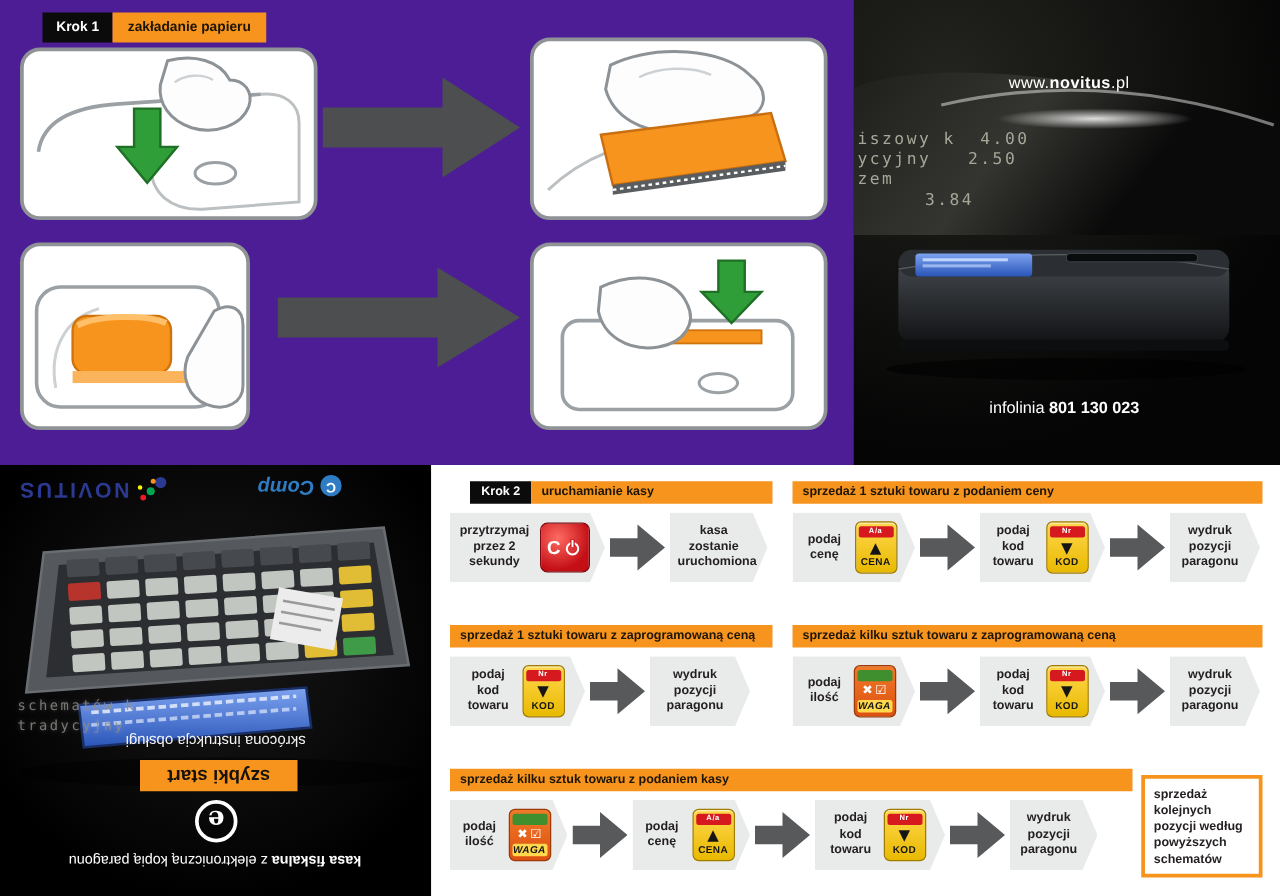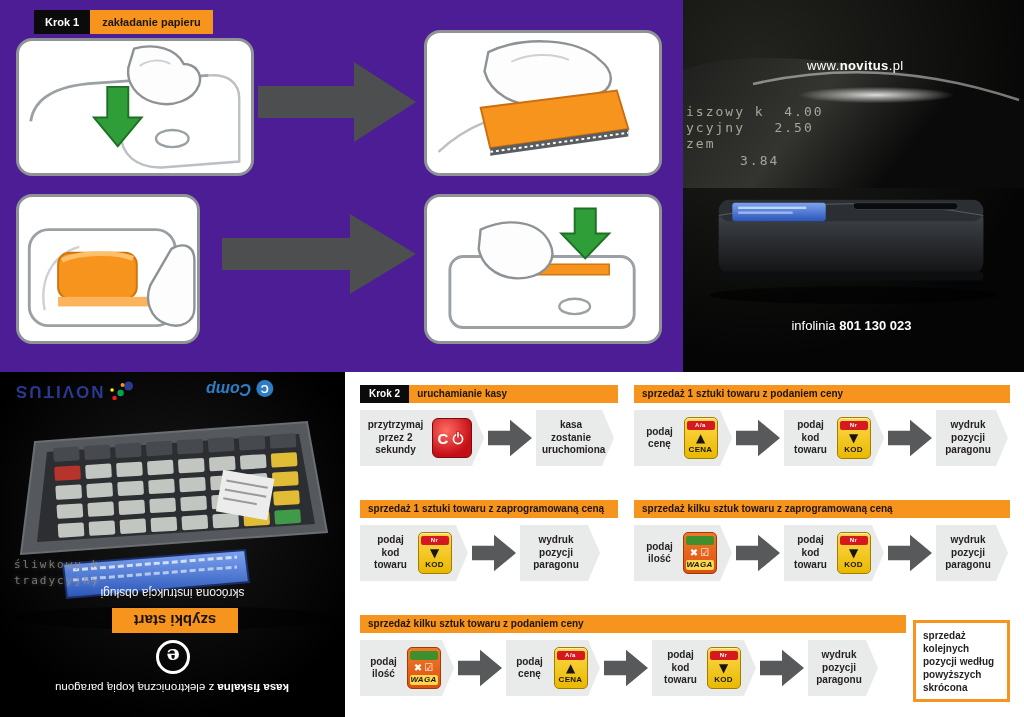--- a/index.html
+++ b/index.html
@@ -46,21 +46,21 @@
   .cover-subtitle{position:absolute;left:40px;top:214px;width:265px;text-align:center;font:12px "Liberation Sans",sans-serif;color:#f2f2f2;}
   .cover-banner{position:absolute;left:112px;top:236px;width:126px;height:25px;background:#f7941d;color:#17120a;font:bold 15px/25px "Liberation Sans",sans-serif;text-align:center;}
   .cover-emblem{position:absolute;left:156px;top:268px;width:34px;height:34px;border:3px solid #fff;border-radius:50%;color:#fff;font:bold 21px/30px "DejaVu Serif",serif;text-align:center;}
   .cover-footer{position:absolute;left:8px;top:310px;width:328px;text-align:center;font:11.5px "Liberation Sans",sans-serif;color:#fff;}
   .cover-footer b{font-weight:bold;}
 
   
   .sec-flows{left:345px;top:372px;width:679px;height:345px;background:#fff;}
   .flow{position:absolute;}
   .fh{display:flex;height:18px;width:100%;}
-  .fh-badge{background:#0b0b0b;color:#fff;font:bold 10px/18px "Liberation Sans",sans-serif;padding:0 9px;white-space:nowrap;}
+  .fh-badge{background:#0b0b0b;color:#fff;font:bold 10px/18px "Liberation Sans",sans-serif;padding:0 9px;white-space:nowrap;margin-left:16px;}
   .fh-bar{flex:1;background:#f7941d;color:#1d1507;font:bold 10px/18px "Liberation Sans",sans-serif;padding:0 8px;white-space:nowrap;overflow:hidden;}
   .flow-row{display:flex;align-items:center;gap:4px;margin-top:7px;}
   .strip{display:flex;align-items:center;justify-content:center;gap:5px;background:#e9eaea;height:56px;padding:0 14px 0 6px;flex:none;
          clip-path:polygon(0 0,calc(100% - 12px) 0,100% 50%,calc(100% - 12px) 100%,0 100%);}
   .step-text{font:bold 10px/1.25 "Liberation Sans",sans-serif;color:#231f20;text-align:center;flex:none;}
   .darrow{width:44px;height:38px;flex:none;}
   .darrow polygon{fill:#58595b;}
   .key{width:34px;height:42px;border-radius:5px;display:flex;flex-direction:column;align-items:center;justify-content:space-between;padding:3px 2px;flex:none;}
   .ky{background:linear-gradient(180deg,#ffd84d,#e9b900);border:1px solid #a07c00;box-shadow:inset 0 1px 0 rgba(255,255,255,.6);}
   .kw{background:linear-gradient(180deg,#f07a28,#dd5012);border:1px solid #9c3a0a;}
@@ -259,21 +259,21 @@
         <line x1="219" y1="76" x2="261" y2="76" stroke="#9a9a9a" stroke-width="2"></line>
         <line x1="219" y1="85" x2="261" y2="85" stroke="#9a9a9a" stroke-width="2"></line>
         <line x1="219" y1="94" x2="253" y2="94" stroke="#9a9a9a" stroke-width="2"></line>
       </g>
       <polygon points="58,156 240,142 244,174 62,190" fill="url(#kblcd)" stroke="#1a2e66" stroke-width="2"></polygon>
       <line x1="68" y1="162" x2="232" y2="149" stroke="#dfe8fc" stroke-width="3" stroke-dasharray="6 3" opacity=".9"></line>
       <line x1="68" y1="172" x2="232" y2="159" stroke="#dfe8fc" stroke-width="3" stroke-dasharray="6 3" opacity=".7"></line>
       <ellipse cx="170" cy="210" rx="160" ry="12" fill="#000" opacity="0.5"></ellipse>
     </svg>
 
-    <div class="receipt-glow" style="top:186px"><span>śliwkowy k</span></div>
+    <div class="receipt-glow" style="top:186px"><span>schematów k</span></div>
     <div class="receipt-glow" style="top:202px"><span>tradycyjny</span></div>
 
     <div class="cover-subtitle r180">skrócona instrukcja obsługi</div>
     <div class="cover-banner r180">szybki start</div>
     <div class="cover-emblem r180">e</div>
     <div class="cover-footer r180">
       <b>kasa fiskalna</b><span> z elektroniczną kopią paragonu</span>
     </div>
   </section>
 
@@ -391,21 +391,21 @@
             <polygon points="0,12 24,12 24,0 48,20 24,40 24,28 0,28"></polygon>
           </svg>
         <div class="strip" style="width:72px">
           <span class="step-text" style="width:52px">wydruk pozycji paragonu</span>
         </div>
       </div>
     </div>
 
     <div class="flow" style="left:15px;top:243px;width:546px">
       <div class="fh">
-          <span class="fh-bar">sprzedaż kilku sztuk towaru z podaniem ceny</span>
+          <span class="fh-bar">sprzedaż kilku sztuk towaru z podaniem kasy</span>
         </div>
       <div class="flow-row">
         <div class="strip" style="width:94px">
           <span class="step-text" style="width:36px">podaj ilość</span>
           <div class="key kw">
             <span class="kband bgreen"></span>
             <span class="ksym-w">
                 <span>✖</span>
                 <span>☑</span>
               </span>
@@ -436,16 +436,16 @@
         </div>
         <svg class="darrow" viewBox="0 0 48 40">
             <polygon points="0,12 24,12 24,0 48,20 24,40 24,28 0,28"></polygon>
           </svg>
         <div class="strip" style="width:70px">
           <span class="step-text" style="width:52px">wydruk pozycji paragonu</span>
         </div>
       </div>
     </div>
 
-    <div class="note" style="left:568px;top:248px;width:97px;height:82px">sprzedaż kolejnych pozycji według powyższych skrócona</div>
+    <div class="note" style="left:568px;top:248px;width:97px;height:82px">sprzedaż kolejnych pozycji według powyższych schematów</div>
 
   </section>
 </div>
 
 </body></html>

